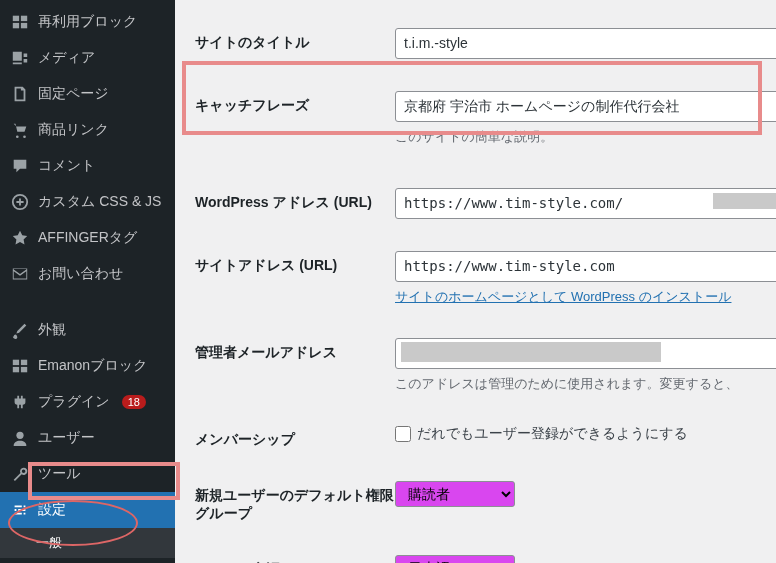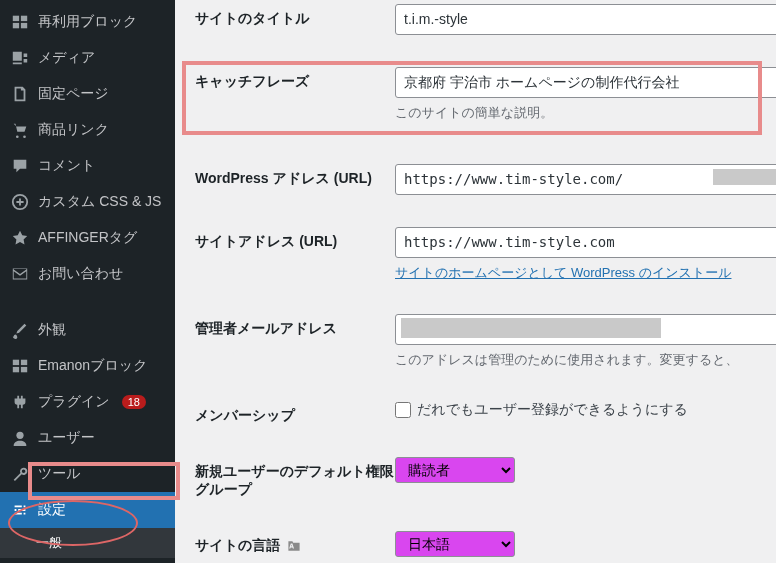--- a/index.html
+++ b/index.html
@@ -71,21 +71,21 @@
     .main {
       position: absolute;
       left: 175px;
       top: 0;
       right: 0;
       height: 100%;
       background: #f0f0f1;
       padding: 0;
     }
     .form-row { display: flex; border-top: 0; padding: 16px 0 16px 20px; }
-    .form-row.first { padding-top: 4px; }
+    .form-row.first { padding-top: 28px; }
     .form-label {
       width: 200px;
       font-weight: 600;
       color: #1d2327;
       font-size: 14px;
       padding-top: 6px;
       flex-shrink: 0;
     }
     .form-field { flex: 1; padding-right: 10px; }
     .text-input {

